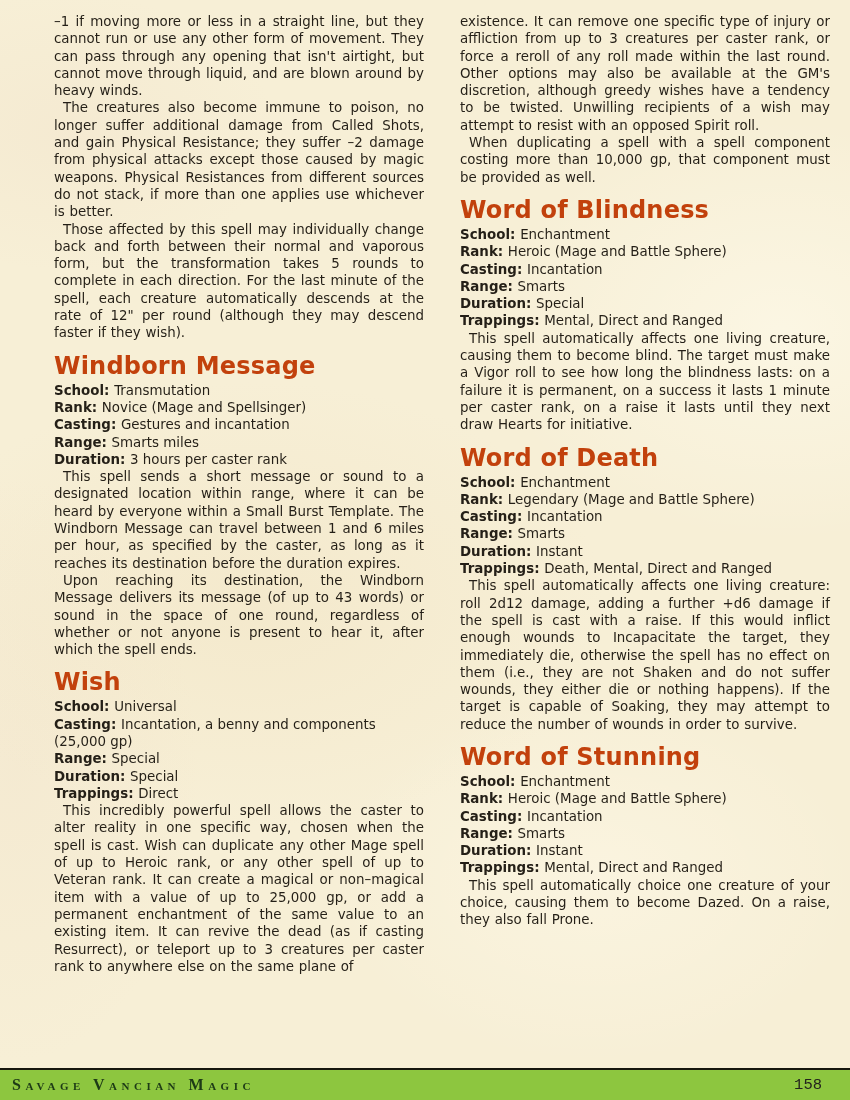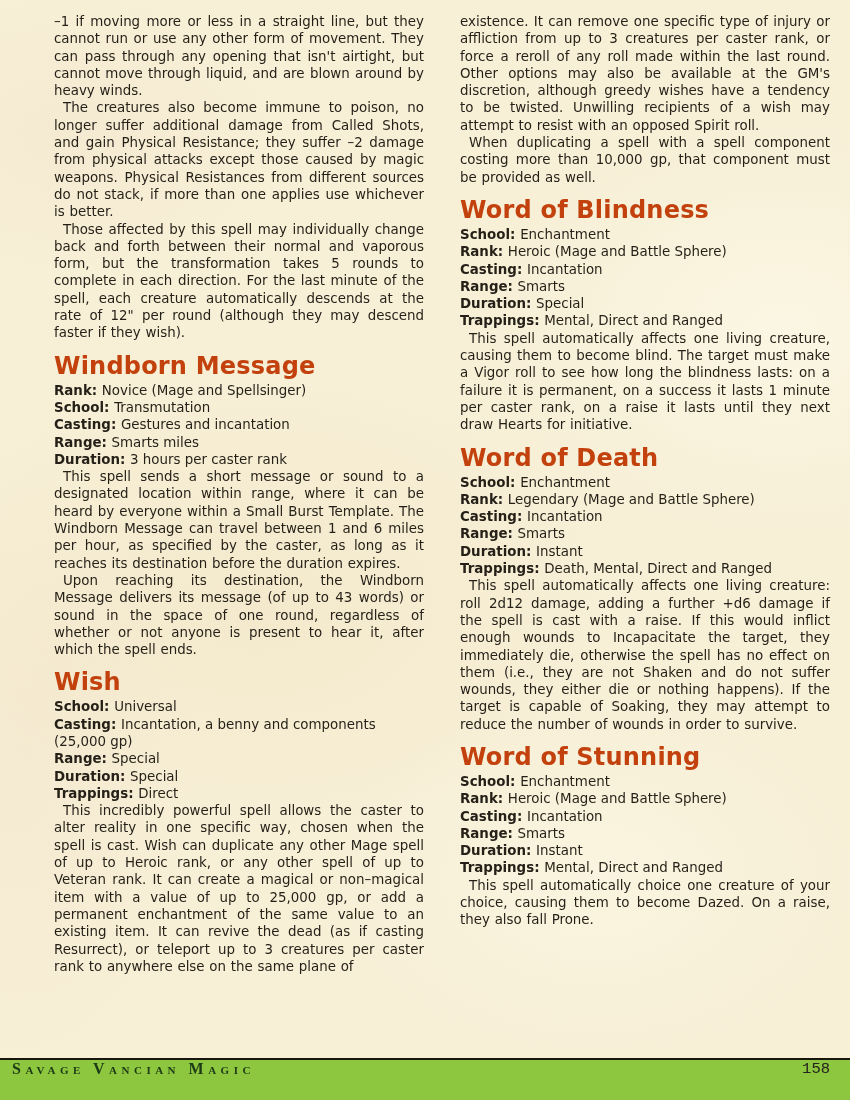--- a/index.html
+++ b/index.html
@@ -42,26 +42,27 @@
   }
   .stat-line{
     font-size:13.4px;
     line-height:17.3px;
     text-align:left;
   }
   .stat-label{font-weight:bold;margin-top:6px;}
   .footer{
     position:absolute;
     left:0;right:0;bottom:0;
-    height:42px;
+    height:32px;
     background:#8dc63f;
     border-top:2px solid #16160d;
     display:flex;
+    align-items:center;
     justify-content:space-between;
-    padding:0 20px 0 12px;
+    padding:0 28px 0 12px;
     box-sizing:border-box;
   }
   .footer-title{
     font-family:"Liberation Serif",serif;
     font-variant:small-caps;
     letter-spacing:4.5px;
     font-size:16px;
     font-weight:600;
     color:#1d3a16;
   }
@@ -73,22 +74,22 @@
 </style>
 </head>
 <body>
 
 <div class="content">
   <div class="col" id="left-col">
       <p class="para">–1 if moving more or less in a straight line, but they cannot run or use any other form of movement. They can pass through any opening that isn't airtight, but cannot move through liquid, and are blown around by heavy winds.</p>
       <p class="para indent">The creatures also become immune to poison, no longer suffer additional damage from Called Shots, and gain Physical Resistance; they suffer –2 damage from physical attacks except those caused by magic weapons. Physical Resistances from different sources do not stack, if more than one applies use whichever is better.</p>
       <p class="para indent">Those affected by this spell may individually change back and forth between their normal and vaporous form, but the transformation takes 5 rounds to complete in each direction. For the last minute of the spell, each creature automatically descends at the rate of 12" per round (although they may descend faster if they wish).</p>
       <h2 class="spell-heading">Windborn Message</h2>
+      <div class="stat-line"><span class="stat-label">School: </span>Transmutation</div>
       <div class="stat-line"><span class="stat-label">Rank: </span>Novice (Mage and Spellsinger)</div>
-      <div class="stat-line"><span class="stat-label">School: </span>Transmutation</div>
       <div class="stat-line"><span class="stat-label">Casting: </span>Gestures and incantation</div>
       <div class="stat-line"><span class="stat-label">Range: </span>Smarts miles</div>
       <div class="stat-line"><span class="stat-label">Duration: </span>3 hours per caster rank</div>
       <p class="para indent">This spell sends a short message or sound to a designated location within range, where it can be heard by everyone within a Small Burst Template. The Windborn Message can travel between 1 and 6 miles per hour, as specified by the caster, as long as it reaches its destination before the duration expires.</p>
       <p class="para indent">Upon reaching its destination, the Windborn Message delivers its message (of up to 43 words) or sound in the space of one round, regardless of whether or not anyone is present to hear it, after which the spell ends.</p>
       <h2 class="spell-heading">Wish</h2>
       <div class="stat-line"><span class="stat-label">School: </span>Universal</div>
       <div class="stat-line"><span class="stat-label">Casting: </span>Incantation, a benny and components (25,000 gp)</div>
       <div class="stat-line"><span class="stat-label">Range: </span>Special</div>
       <div class="stat-line"><span class="stat-label">Duration: </span>Special</div>

